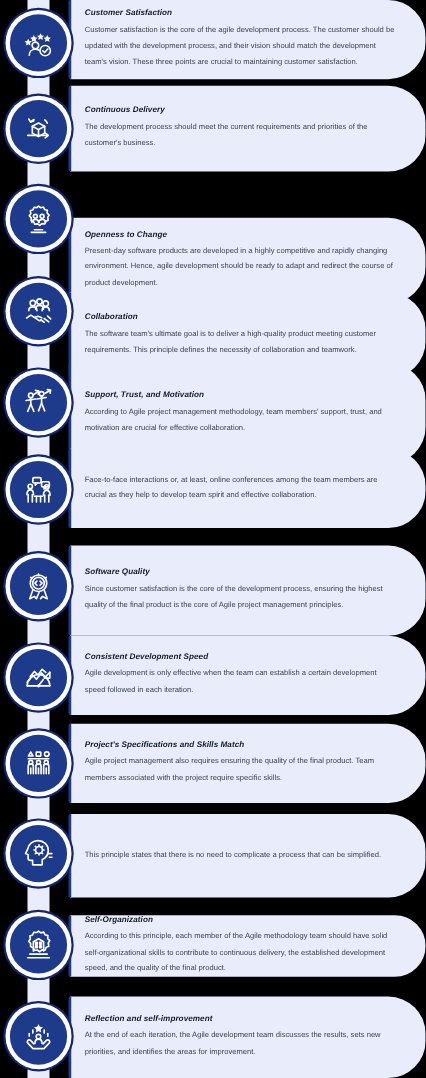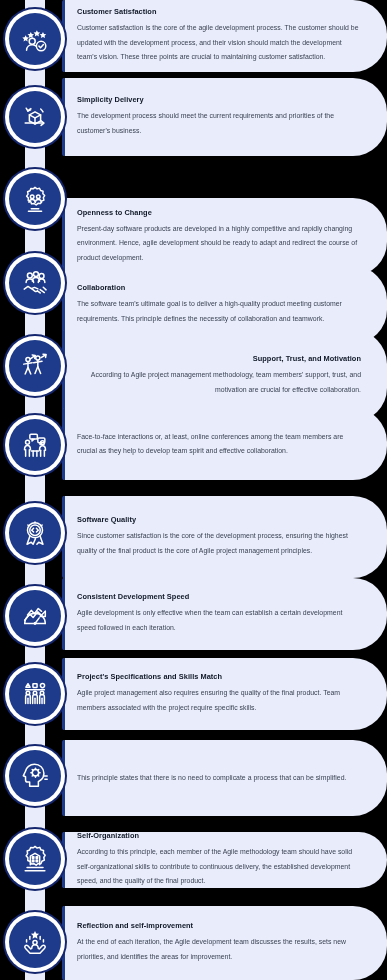--- a/index.html
+++ b/index.html
@@ -61,20 +61,21 @@
     justify-content: center;
   }
 
   .card-title {
     font-size: 7.4px;
     font-weight: bold;
     color: #111827;
     letter-spacing: 0.05px;
     margin-bottom: 5px;
     line-height: 1.1;
+    font-style: italic;
   }
 
   .card-body {
     font-size: 6.9px;
     color: #3b4252;
     line-height: 2.05;
     letter-spacing: 0.01px;
   }
 
   
@@ -163,21 +164,21 @@
       <circle cx="13" cy="18.5" r="3.2"></circle>
       <path d="M7 28 c0-3.6 2.8-5.8 6-5.8 c1.4 0 2.7.4 3.7 1.1"></path>
       <circle cx="22.5" cy="23.5" r="5"></circle>
       <path d="M20.2 23.6 l1.7 1.7 3.1-3.4"></path>
     </svg>
           </div>
         </div>
       </div>
       <div class="row" style="top: 0px;">
         <div class="card" style="top: 78px; height: 78px;">
-          <div class="card-title">Simplicity Delivery</div>
+          <div class="card-title">Continuous Delivery</div>
           <div class="card-body">The development process should meet the current requirements and priorities of the customer's business.</div>
         </div>
         <div class="badge" style="top: 83px;">
           <div class="badge-outer"></div>
           <div class="badge-ring"></div>
           <div class="badge-inner">
     <svg viewBox="0 0 32 32">
       <path d="M16 10.5 l6 3.2 v6.6 l-6 3.2 -6-3.2 v-6.6z"></path>
       <path d="M10 13.7 l6 3.2 6-3.2"></path>
       <path d="M16 16.9 v6.6"></path>
@@ -230,21 +231,21 @@
       <path d="M4.5 22.5 l4-2.8 3.6 2.3 3.4-1.3 3.6 1.6"></path>
       <path d="M12.5 22 l3.3 2.6 c.9.7 2 .6 2.7-.2"></path>
       <path d="M18.5 24.4 l3 2.2"></path>
       <path d="M21.5 23 l4.5 3.2"></path>
       <path d="M24.8 20.6 l3 2.7"></path>
     </svg>
           </div>
         </div>
       </div>
       <div class="row" style="top: 0px;">
-        <div class="card" style="top: 330px; height: 92px; text-align: right;">
+        <div class="card" style="top: 330px; height: 92px;">
           <div class="card-title">Support, Trust, and Motivation</div>
           <div class="card-body">According to Agile project management methodology, team members' support, trust, and motivation are crucial for effective collaboration.</div>
         </div>
         <div class="badge" style="top: 332px;">
           <div class="badge-outer"></div>
           <div class="badge-ring"></div>
           <div class="badge-inner">
     <svg viewBox="0 0 32 32">
       <circle cx="8.5" cy="9" r="2.2"></circle>
       <path d="M8.5 11.5 v6 l-3 7"></path>

